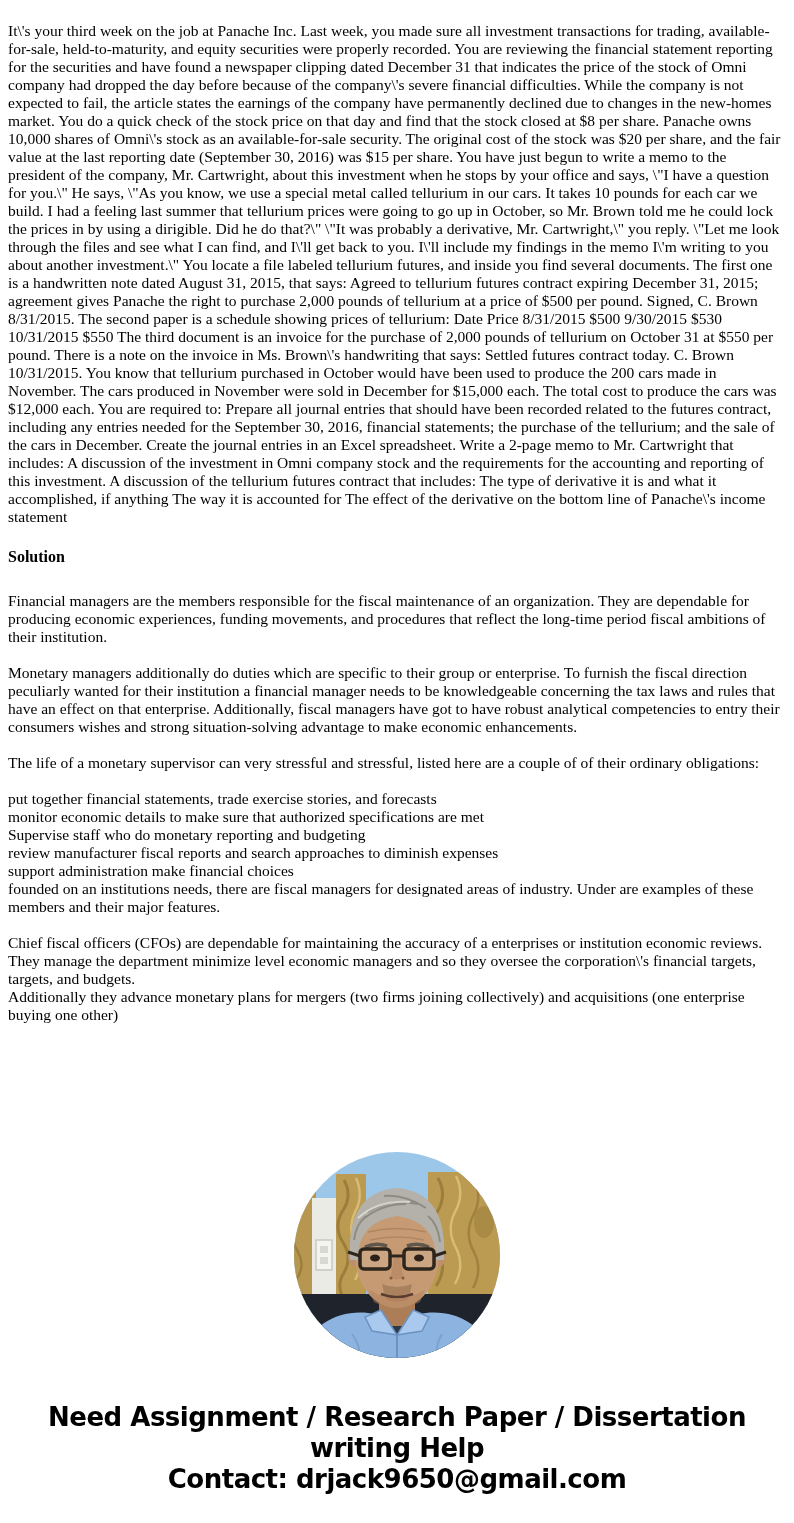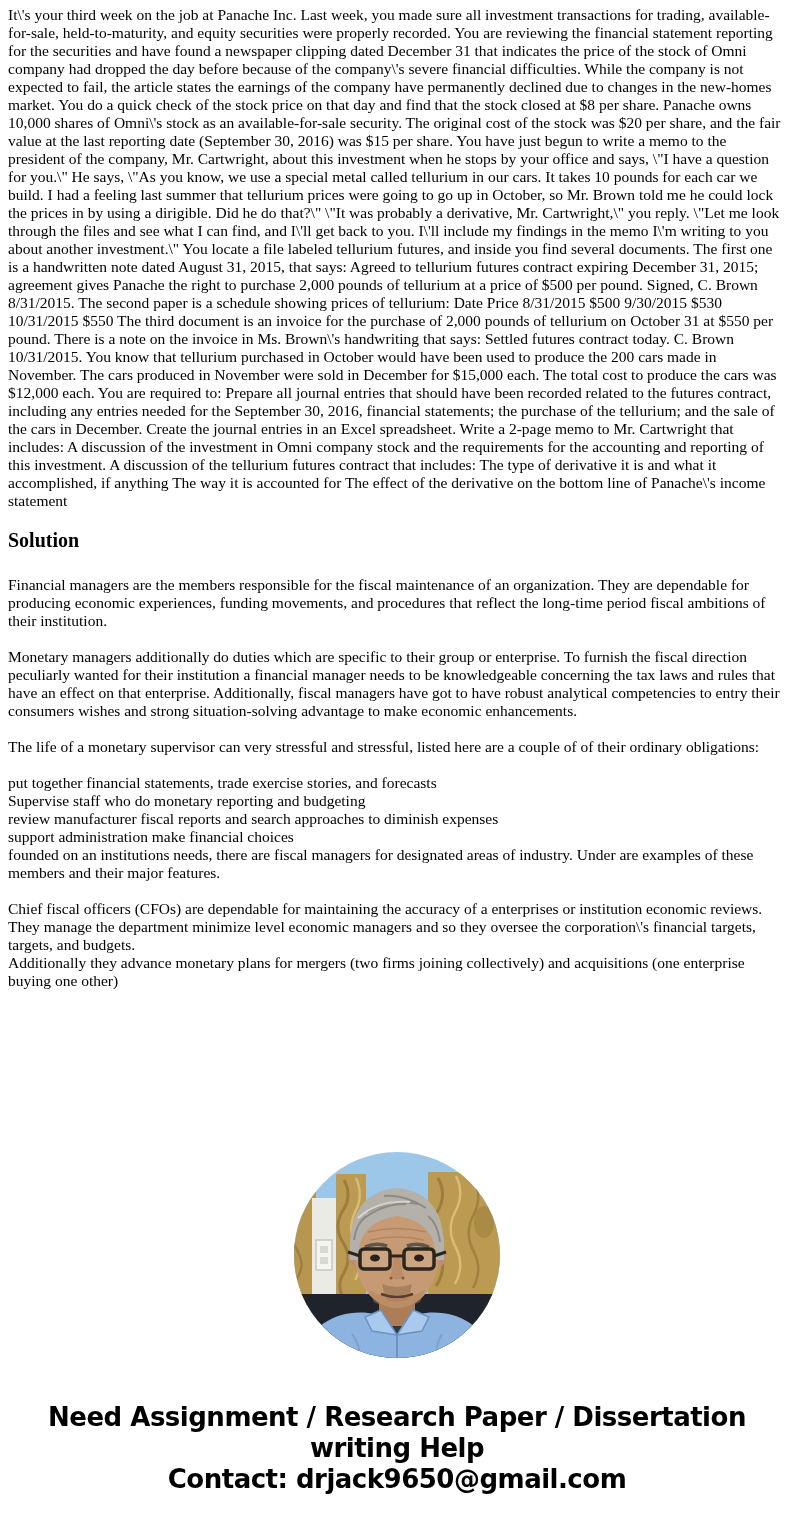--- a/index.html
+++ b/index.html
@@ -2,25 +2,25 @@
 <html><head>
 <meta charset="utf-8">
 <style>
   html,body{margin:0;padding:0;}
   body{
     width:794px;height:1523px;background:#ffffff;color:#000000;
     font-family:"Liberation Serif", serif;overflow:hidden;position:relative;
   }
   .doc-clip{
     box-sizing:border-box;height:1130px;overflow:hidden;
-    padding:6px 8px 0 8px;font-size:15.5px;line-height:18px;
+    padding:22px 8px 0 8px;font-size:15.5px;line-height:18px;
   }
   .para{margin:0 0 18px 0;}
   .solution-heading{
-    font-family:"Liberation Serif", serif;font-size:20px;line-height:21px;
+    font-family:"Liberation Serif", serif;font-size:16px;line-height:21px;
     font-weight:bold;margin:20px 0 25px 0;
   }
   .line-block{margin:0 0 18px 0;}
   .line-block .line{margin:0;font-family:Liberation Serif, serif;}
   .avatar-wrap{width:206px;height:206px;margin:22px auto 0 auto;}
   .footer{
     margin-top:44px;text-align:center;color:#000;
     font-family:"DejaVu Sans", sans-serif;font-weight:700;
     font-size:26px;line-height:31px;letter-spacing:-0.5px;
   }
@@ -35,20 +35,21 @@
     <p class="para">It\'s your third week on the job at Panache Inc. Last week, you made sure all investment transactions for trading, available-for-sale, held-to-maturity, and equity securities were properly recorded. You are reviewing the financial statement reporting for the securities and have found a newspaper clipping dated December 31 that indicates the price of the stock of Omni company had dropped the day before because of the company\'s severe financial difficulties. While the company is not expected to fail, the article states the earnings of the company have permanently declined due to changes in the new-homes market. You do a quick check of the stock price on that day and find that the stock closed at $8 per share. Panache owns 10,000 shares of Omni\'s stock as an available-for-sale security. The original cost of the stock was $20 per share, and the fair value at the last reporting date (September 30, 2016) was $15 per share. You have just begun to write a memo to the president of the company, Mr. Cartwright, about this investment when he stops by your office and says, \"I have a question for you.\" He says, \"As you know, we use a special metal called tellurium in our cars. It takes 10 pounds for each car we build. I had a feeling last summer that tellurium prices were going to go up in October, so Mr. Brown told me he could lock the prices in by using a dirigible. Did he do that?\" \"It was probably a derivative, Mr. Cartwright,\" you reply. \"Let me look through the files and see what I can find, and I\'ll get back to you. I\'ll include my findings in the memo I\'m writing to you about another investment.\" You locate a file labeled tellurium futures, and inside you find several documents. The first one is a handwritten note dated August 31, 2015, that says: Agreed to tellurium futures contract expiring December 31, 2015; agreement gives Panache the right to purchase 2,000 pounds of tellurium at a price of $500 per pound. Signed, C. Brown 8/31/2015. The second paper is a schedule showing prices of tellurium: Date Price 8/31/2015 $500 9/30/2015 $530 10/31/2015 $550 The third document is an invoice for the purchase of 2,000 pounds of tellurium on October 31 at $550 per pound. There is a note on the invoice in Ms. Brown\'s handwriting that says: Settled futures contract today. C. Brown 10/31/2015. You know that tellurium purchased in October would have been used to produce the 200 cars made in November. The cars produced in November were sold in December for $15,000 each. The total cost to produce the cars was $12,000 each. You are required to: Prepare all journal entries that should have been recorded related to the futures contract, including any entries needed for the September 30, 2016, financial statements; the purchase of the tellurium; and the sale of the cars in December. Create the journal entries in an Excel spreadsheet. Write a 2-page memo to Mr. Cartwright that includes: A discussion of the investment in Omni company stock and the requirements for the accounting and reporting of this investment. A discussion of the tellurium futures contract that includes: The type of derivative it is and what it accomplished, if anything The way it is accounted for The effect of the derivative on the bottom line of Panache\'s income statement</p>
 
     <h2 class="solution-heading">Solution</h2>
 
     <p class="para">Financial managers are the members responsible for the fiscal maintenance of an organization. They are dependable for producing economic experiences, funding movements, and procedures that reflect the long-time period fiscal ambitions of their institution.</p>
     <p class="para">Monetary managers additionally do duties which are specific to their group or enterprise. To furnish the fiscal direction peculiarly wanted for their institution a financial manager needs to be knowledgeable concerning the tax laws and rules that have an effect on that enterprise. Additionally, fiscal managers have got to have robust analytical competencies to entry their consumers wishes and strong situation-solving advantage to make economic enhancements.</p>
     <p class="para">The life of a monetary supervisor can very stressful and stressful, listed here are a couple of of their ordinary obligations:</p>
 
     <div class="line-block">
       <div class="line">put together financial statements, trade exercise stories, and forecasts</div>
+      <div class="line">monitor economic details to make sure that authorized specifications are met</div>
       <div class="line">Supervise staff who do monetary reporting and budgeting</div>
       <div class="line">review manufacturer fiscal reports and search approaches to diminish expenses</div>
       <div class="line">support administration make financial choices</div>
       <div class="line">founded on an institutions needs, there are fiscal managers for designated areas of industry. Under are examples of these members and their major features.</div>
     </div>
 
     <div class="line-block">
       <div class="line">Chief fiscal officers (CFOs) are dependable for maintaining the accuracy of a enterprises or institution economic reviews. They manage the department minimize level economic managers and so they oversee the corporation\'s financial targets, targets, and budgets.</div>
       <div class="line">Additionally they advance monetary plans for mergers (two firms joining collectively) and acquisitions (one enterprise buying one other)</div>
     </div>

